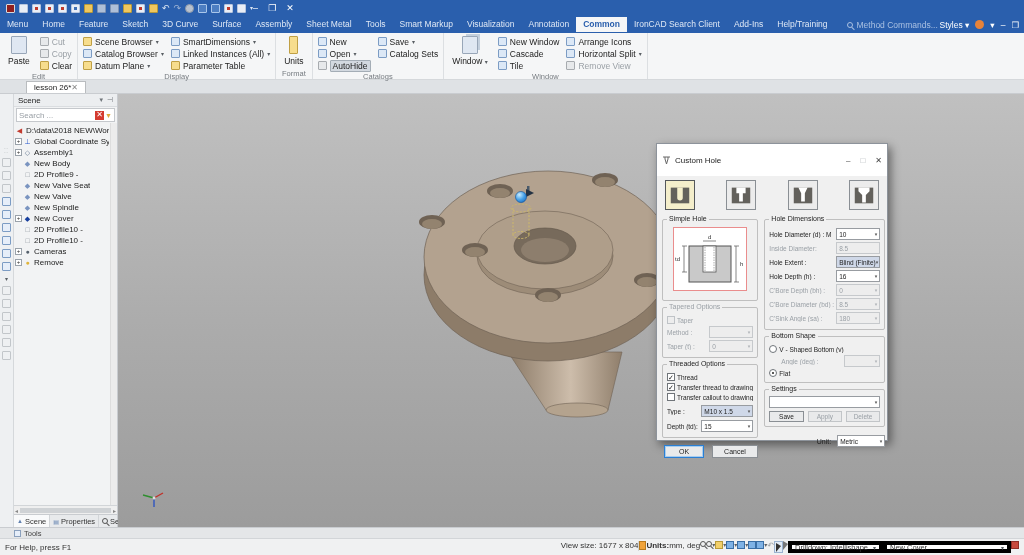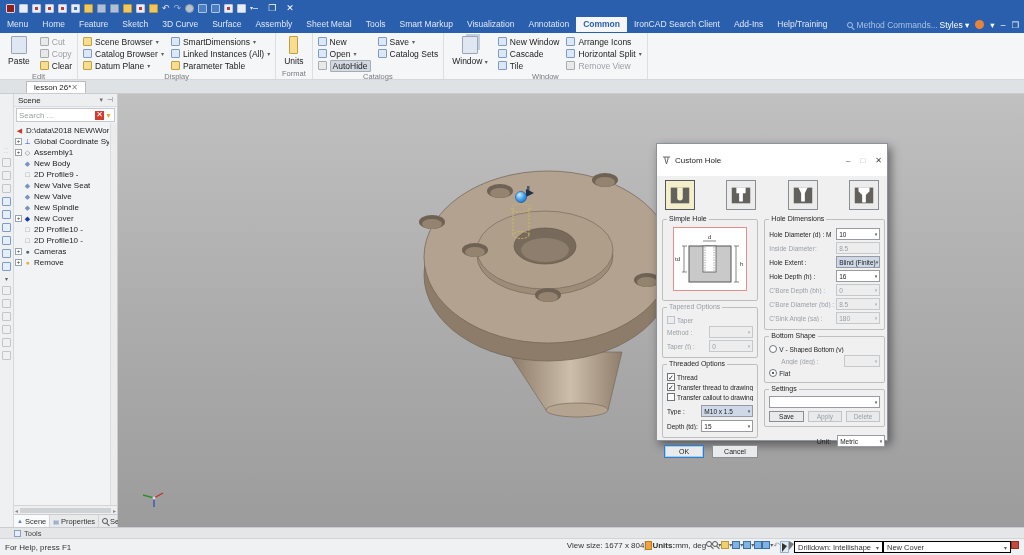--- a/index.html
+++ b/index.html
@@ -87,21 +87,21 @@
 
   .viewport{flex:1;position:relative;background:linear-gradient(to bottom,#c0c0c0 0%,#ababab 55%,#9c9c9c 100%);overflow:hidden}
   .viewport svg{position:absolute;left:0;top:0}
 
   
   .toolsbar{height:11px;background:#e4e6e8;border-top:1px solid #c9ccd0;display:flex;align-items:center;padding-left:14px;font-size:7.5px;color:#444;gap:3px}
   .toolsbar .tic{width:7px;height:7px;border:1px solid #8aa0bd;background:#e6eef9}
   .statusbar{height:17px;background:#f0f1f2;border-top:1px solid #d2d5d8;display:flex;align-items:center;font-size:8px;color:#333;padding:0 5px;gap:6px}
   .sbright{margin-left:auto;display:flex;}
   .sep{width:1px;height:10px;background:#d2d5d8}
-  .sbcombo{background:#fff;border:1px solid #000000;height:12px;display:flex;align-items:center;padding:0 3px;gap:5px;font-size:7.5px;white-space:nowrap}
+  .sbcombo{background:#fff;border:4px solid #000000;height:12px;display:flex;align-items:center;padding:0 3px;gap:5px;font-size:7.5px;white-space:nowrap}
   .cube{width:8px;height:8px;background:#7fb2e5;border:1px solid #3a6ea5;display:inline-block;flex:none}
   .cube.y{background:#f2cf6a;border-color:#b89a3a}
   .flagic{width:7px;height:9px;background:#f0a33a;border:1px solid #b87a1e;flex:none}
   .cursorg{width:0;height:0;border-left:5px solid #333;border-top:3px solid transparent;border-bottom:6px solid transparent;display:inline-block}
   .selbox{border:1px solid #9ab2d0;background:#e2ecf7;padding:0 1px;display:flex;align-items:center}
   .redic{width:8px;height:8px;background:#c84a3e;border:1px solid #8f2f27;flex:none}
 
   
   .dialog{position:absolute;left:656px;top:143px;width:232px;height:298px;background:#f0f0f0;border:1px solid #8d939b;box-shadow:3px 4px 9px rgba(0,0,0,.45);z-index:20;font-size:7px;color:#222}
   .dtitle{height:32px;background:#fff;display:flex;align-items:center;padding:0 5px;font-size:8px;gap:4px}

